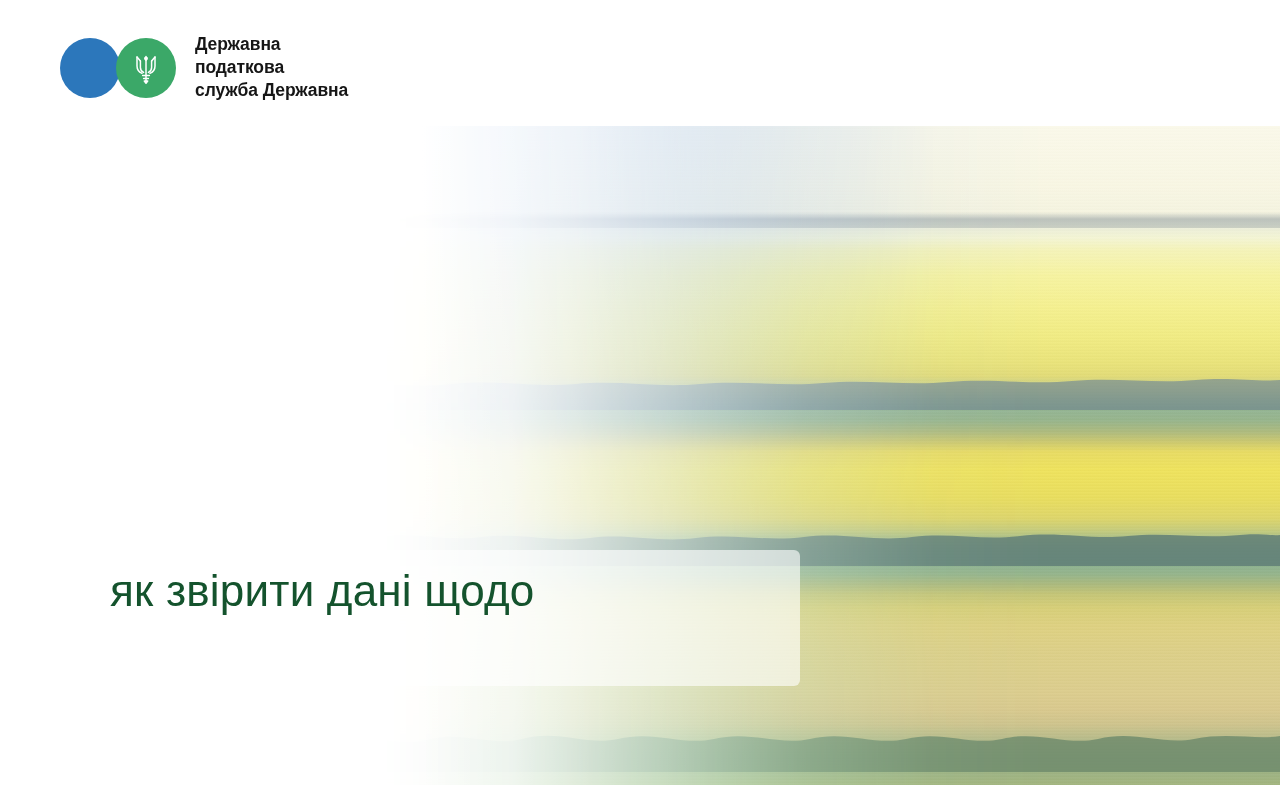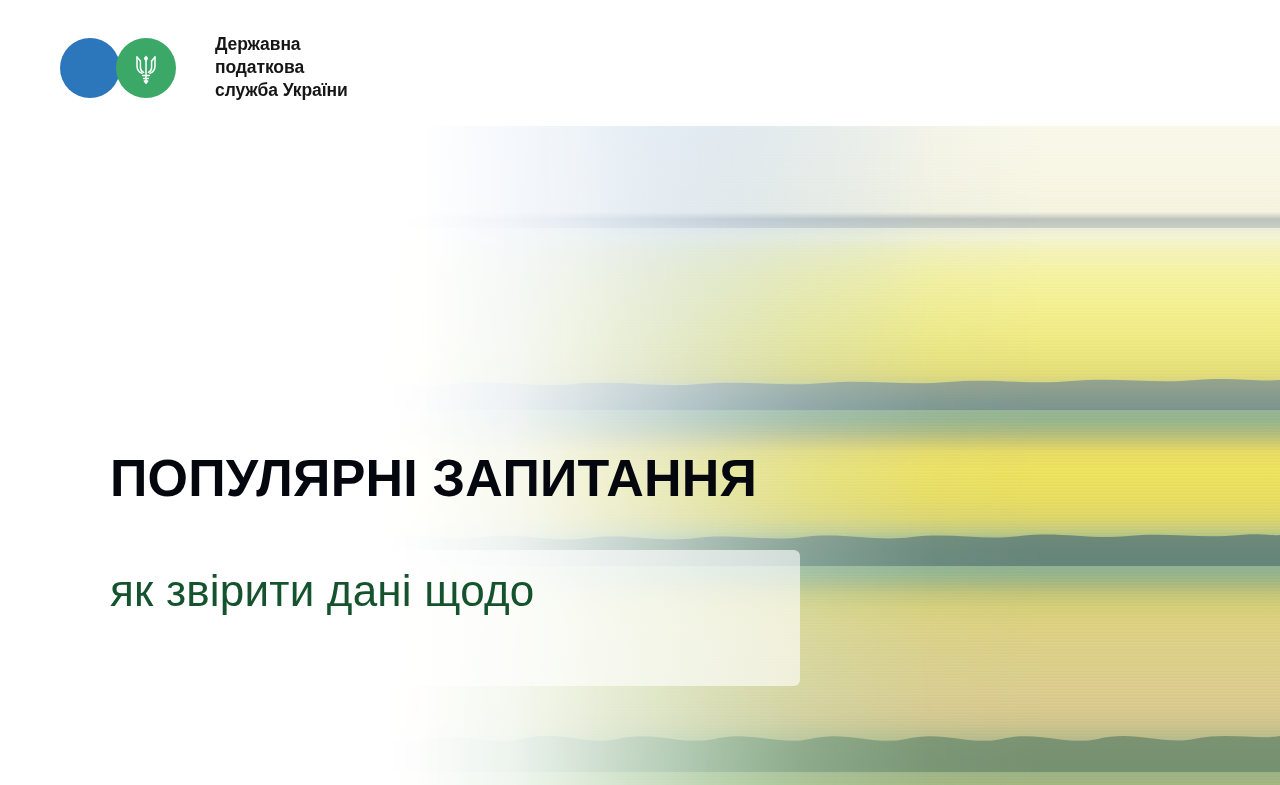--- a/index.html
+++ b/index.html
@@ -62,21 +62,21 @@
   }
   #logo-text {
     margin-left: 19px;
     color: #161616;
     font-size: 17.5px;
     font-weight: bold;
     line-height: 1.32;
     letter-spacing: -0.1px;
     white-space: nowrap;
   }
-  #logo-text div { display: block; margin-left: 20px; }
+  #logo-text div { display: block; }
 
   
   #hero {
     position: absolute;
     left: 0;
     top: 126px;
     width: 1280px;
     height: 659px;
     overflow: hidden;
   }
@@ -277,21 +277,21 @@
             <path d="M22 5.0 L18.6 9.0"></path>
             <path d="M9.6 23.6 L16.4 23.6"></path>
             <path d="M10.6 26.6 L15.4 26.6"></path>
             <path d="M11.3 29.0 L14.7 29.0 L13 31.2 Z"></path>
           </g>
         </svg>
       </span>
       <div id="logo-text">
         <div>Державна</div>
         <div>податкова</div>
-        <div>служба України</div>
+        <div>служба Державна</div>
       </div>
     </div>
   </div>
 
   <div id="hero">
 
     <div id="photo"></div>
     <div id="photo-texture"></div>
 
     <div class="treeband" id="tree-horizon"></div>
@@ -319,21 +319,20 @@
                C1134 4,1162 19,1194 13 C1228 6,1256 14,1280 10 L1280 46 L0 46 Z" fill="#6e8a6b" opacity="0.82"></path>
     </svg>
 
     <div id="light-haze"></div>
 
     <div id="tint-overlay"></div>
 
     <div id="subtitle-panel"></div>
 
     <h1 id="headline">
-      <span class="hl-line">ПОПУЛЯРНІ ЗАПИТАННЯ</span>
     </h1>
 
     <div id="subtitle">
       <span class="st-line">як звірити дані щодо</span>
     </div>
 
   </div>
 </div>
 
 </body></html>

